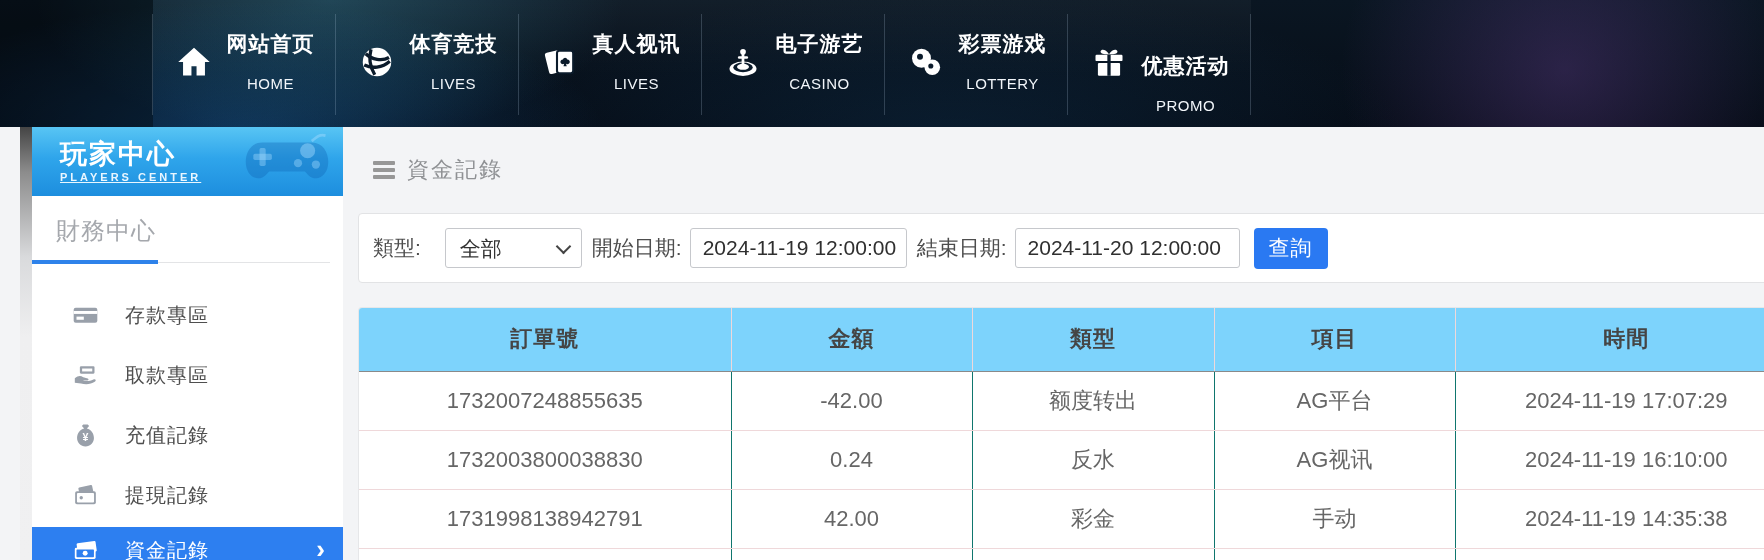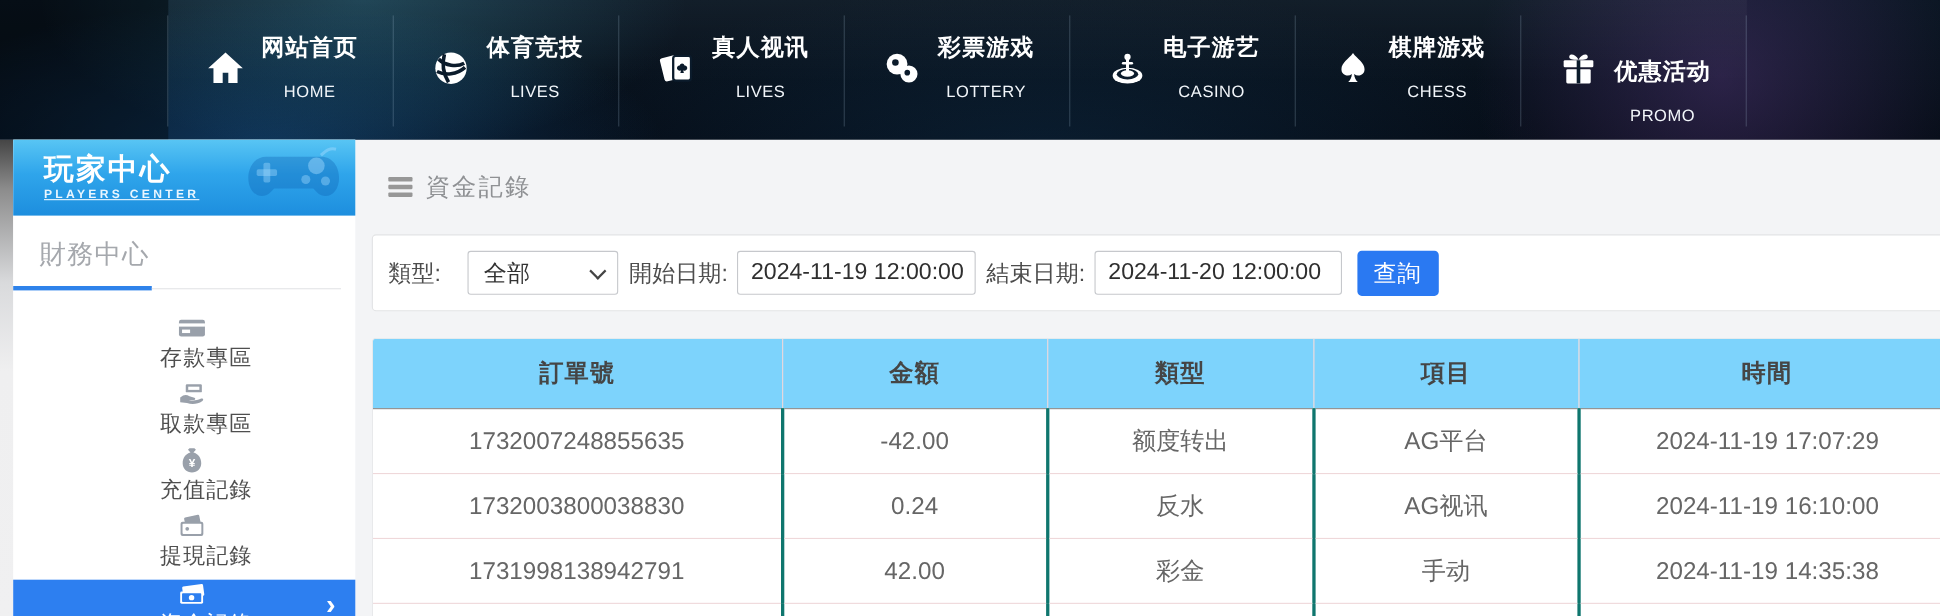--- a/index.html
+++ b/index.html
@@ -10,46 +10,46 @@
   .topnav{position:relative;height:127px;display:flex;
     background:
       radial-gradient(ellipse 420px 200px at 330px 0px, rgba(60,160,190,.30), transparent 70%),
       radial-gradient(ellipse 520px 190px at 240px 135px, rgba(30,120,200,.38), transparent 70%),
       radial-gradient(ellipse 320px 300px at 1565px 70px, rgba(115,70,160,.33), transparent 70%),
       radial-gradient(ellipse 650px 220px at 950px 140px, rgba(20,70,110,.28), transparent 70%),
       linear-gradient(180deg,#0a1622,#060d17);}
   .logo-space{width:153px;height:100%;background:rgba(0,0,0,.35);position:relative;}
   .logo-space::after,.nav-item::after{content:'';position:absolute;right:0;top:14px;bottom:12px;width:1px;
     background:rgba(185,210,232,.22);}
-  .nav-item{position:relative;width:205px;display:flex;align-items:center;justify-content:center;
+  .nav-item{position:relative;width:183px;display:flex;align-items:center;justify-content:center;
     padding-bottom:4px;cursor:pointer;background:linear-gradient(180deg,rgba(255,255,255,.035),rgba(255,255,255,0) 60%);}
   .nav-icon{width:38px;height:38px;margin-right:14px;display:inline-flex;align-items:center;justify-content:center;}
   .nav-icon svg{width:36px;height:36px;fill:#fff;}
   .nav-text{text-align:center;}
   .nav-zh{font-size:21px;font-weight:bold;color:#fff;line-height:1.25;letter-spacing:1px;}
   .nav-en{font-size:15px;color:#f2f6fa;margin-top:18px;letter-spacing:.5px;}
 
   
-  .content{display:flex;height:433px;}
+  .content{display:flex;height:433px;padding-left:20px;}
   .gutter{width:12px;background:linear-gradient(180deg,#454545 0px,#8c8c8c 45px,#d9dadc 130px,#efeff0 210px,#f0f0f1 100%);}
   .sidebar{width:311px;background:#fff;position:relative;flex:none;}
   .main{flex:1;padding-left:15px;min-width:0;}
 
   
   .banner{height:69px;position:relative;padding-left:28px;display:flex;flex-direction:column;justify-content:center;
     background:linear-gradient(180deg,#58c5f4 0%,#2fa5eb 45%,#1d8ede 100%);overflow:hidden;}
   .banner-title{font-size:27px;font-weight:bold;color:#fff;letter-spacing:2px;line-height:1.05;}
   .banner-subtitle{font-size:11px;font-weight:bold;color:#e9f6ff;letter-spacing:3px;margin-top:3px;text-decoration:underline;}
   .gamepad{position:absolute;right:12px;top:4px;}
   .section-title{margin:19px 0 0 24px;font-size:24px;color:#a5a8ad;letter-spacing:1px;}
   .section-divider{position:relative;margin-top:13px;height:4px;}
   .seg-blue{position:absolute;left:0;top:0;width:126px;height:4px;background:#2e82ea;}
   .seg-gray{position:absolute;left:126px;right:13px;top:2px;height:1px;background:#e3e4e6;}
   .side-menu{margin-top:21px;}
-  .side-item{height:60px;display:flex;align-items:center;padding-left:40px;cursor:pointer;position:relative;flex-direction:column;}
+  .side-item{height:60px;display:flex;align-items:center;padding-left:40px;cursor:pointer;position:relative;}
   .s-icon{width:27px;height:27px;margin-right:26px;display:inline-flex;align-items:center;justify-content:center;}
   .s-icon svg{width:27px;height:27px;fill:#99a0aa;}
   .s-label{font-size:20px;color:#4f4f4f;letter-spacing:1px;}
   .side-item.active{height:46px;margin-top:2px;background:#2d7ff0;}
   .side-item.active .s-label{color:#fff;}
   .side-item.active .s-icon svg{fill:#fff;}
   .chevron{position:absolute;right:18px;top:50%;transform:translateY(-54%);
     font-size:26px;font-weight:bold;color:#fff;line-height:1;}
 
   
@@ -76,21 +76,21 @@
     color:#fff;font-size:21px;cursor:pointer;font-family:"Liberation Sans","DejaVu Sans",sans-serif;letter-spacing:1px;}
 
   
   .table-panel{margin-top:24px;width:1440px;background:#fff;border:1px solid #e6e7e9;border-bottom:none;
     border-radius:4px 4px 0 0;overflow:hidden;height:260px;}
   table{width:100%;border-collapse:collapse;table-layout:fixed;}
   thead th{height:63px;background:#7dd3fc;font-size:22px;font-weight:bold;color:#454545;
     border-right:1px solid #efd8da;border-bottom:1px solid #8a8a8a;letter-spacing:1px;}
   thead th:last-child{border-right:none;}
   tbody td{height:59px;font-size:22px;color:#666;text-align:center;
-    border-right:3px solid #0f766e;border-bottom:1px solid #efd8da;}
+    border-right:1px solid #0f766e;border-bottom:1px solid #efd8da;}
   tbody td:last-child{border-right:none;}
 </style>
 </head>
 <body>
 
 <header class="topnav">
   <div class="logo-space"></div>
   <nav style="display:flex;" id="nav-items">
   <div class="nav-item">
     <span class="nav-icon">
@@ -131,60 +131,49 @@
         </span>
     <span class="nav-text">
       <span class="nav-zh" style="display:block;">真人视讯</span>
       <span class="nav-en" style="display:block;">LIVES</span>
     </span>
   </div>
 
   <div class="nav-item">
     <span class="nav-icon">
           <svg viewBox="0 0 24 24">
-            <circle cx="9" cy="9.5" r="6.3"></circle>
-            <circle cx="16.2" cy="15.5" r="5.2"></circle>
-            <circle cx="8" cy="8.5" r="2" fill="#0b1b2b"></circle>
-            <circle cx="15.2" cy="14.7" r="1.7" fill="#0b1b2b"></circle>
-          </svg>
-        </span>
-    <span class="nav-text">
-      <span class="nav-zh" style="display:block;">彩票游戏</span>
-      <span class="nav-en" style="display:block;">LOTTERY</span>
-    </span>
-  </div>
-
-  <div class="nav-item">
-    <span class="nav-icon">
-          <svg viewBox="0 0 24 24">
             <ellipse cx="12" cy="16.5" rx="9" ry="4.8"></ellipse>
             <ellipse cx="12" cy="15.6" rx="6.5" ry="3.2" fill="#0b1b2b"></ellipse>
             <ellipse cx="12" cy="15.2" rx="4" ry="2"></ellipse>
             <rect x="11.1" y="6.5" width="1.8" height="8"></rect>
             <rect x="8.6" y="8.2" width="6.8" height="1.6" rx="0.8"></rect>
             <circle cx="12" cy="5.2" r="1.9"></circle>
           </svg>
         </span>
     <span class="nav-text">
       <span class="nav-zh" style="display:block;">电子游艺</span>
       <span class="nav-en" style="display:block;">CASINO</span>
     </span>
   </div>
 
   <div class="nav-item">
     <span class="nav-icon">
           <svg viewBox="0 0 24 24">
-            <path d="M12 2.8C9.5 6.4 5 8.6 5 12.6a3.8 3.8 0 0 0 6.3 2.9c-.1 2.2-.9 3.6-2.2 4.9h5.8c-1.3-1.3-2.1-2.7-2.2-4.9a3.8 3.8 0 0 0 6.3-2.9c0-4-4.5-6.2-7-9.8z"></path>
-          </svg>
-        </span>
-    <span class="nav-text">
-      <span class="nav-zh" style="display:block;">棋牌游戏</span>
-      <span class="nav-en" style="display:block;">CHESS</span>
-    </span>
-  </div>
+            <circle cx="9" cy="9.5" r="6.3"></circle>
+            <circle cx="16.2" cy="15.5" r="5.2"></circle>
+            <circle cx="8" cy="8.5" r="2" fill="#0b1b2b"></circle>
+            <circle cx="15.2" cy="14.7" r="1.7" fill="#0b1b2b"></circle>
+          </svg>
+        </span>
+    <span class="nav-text">
+      <span class="nav-zh" style="display:block;">彩票游戏</span>
+      <span class="nav-en" style="display:block;">LOTTERY</span>
+    </span>
+  </div>
+
 
   <div class="nav-item">
     <span class="nav-icon">
           <svg viewBox="0 0 24 24">
             <rect x="3" y="7.2" width="18" height="4.2" rx="0.8"></rect>
             <rect x="4.6" y="12.6" width="14.8" height="8.6" rx="0.8"></rect>
             <rect x="10.9" y="7.2" width="2.2" height="14" fill="#0b1b2b"></rect>
             <path d="M12 6.8C10 3.4 6.8 3 6.4 4.9c-.3 1.5 2 2.3 5.6 1.9z"></path>
             <path d="M12 6.8c2-3.4 5.2-3.8 5.6-1.9.3 1.5-2 2.3-5.6 1.9z"></path>
           </svg>

